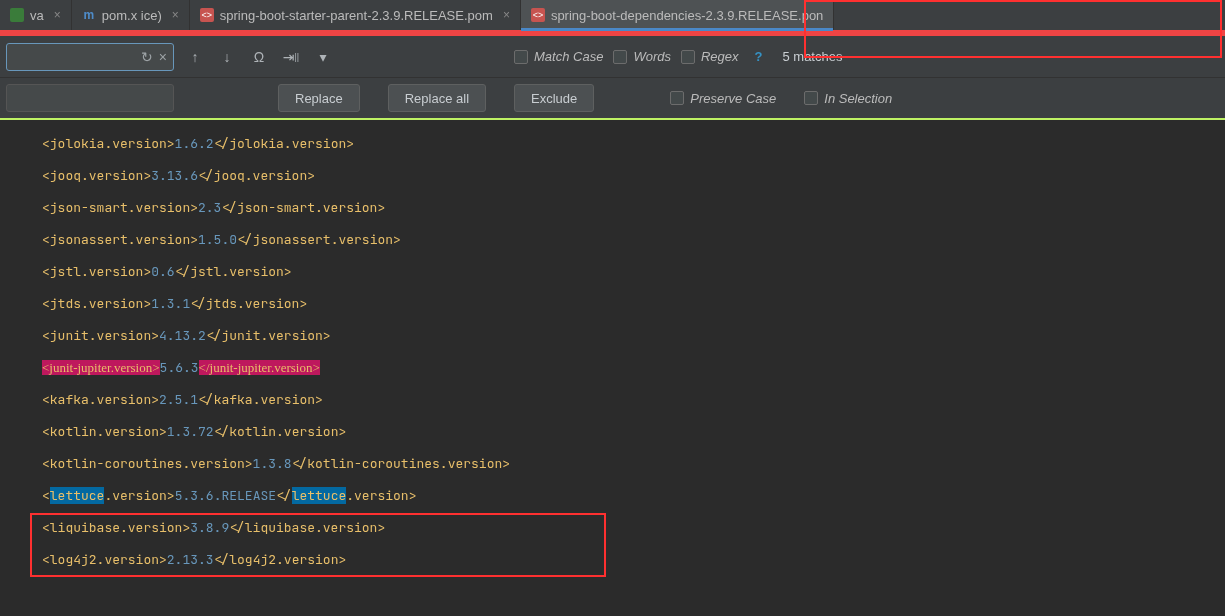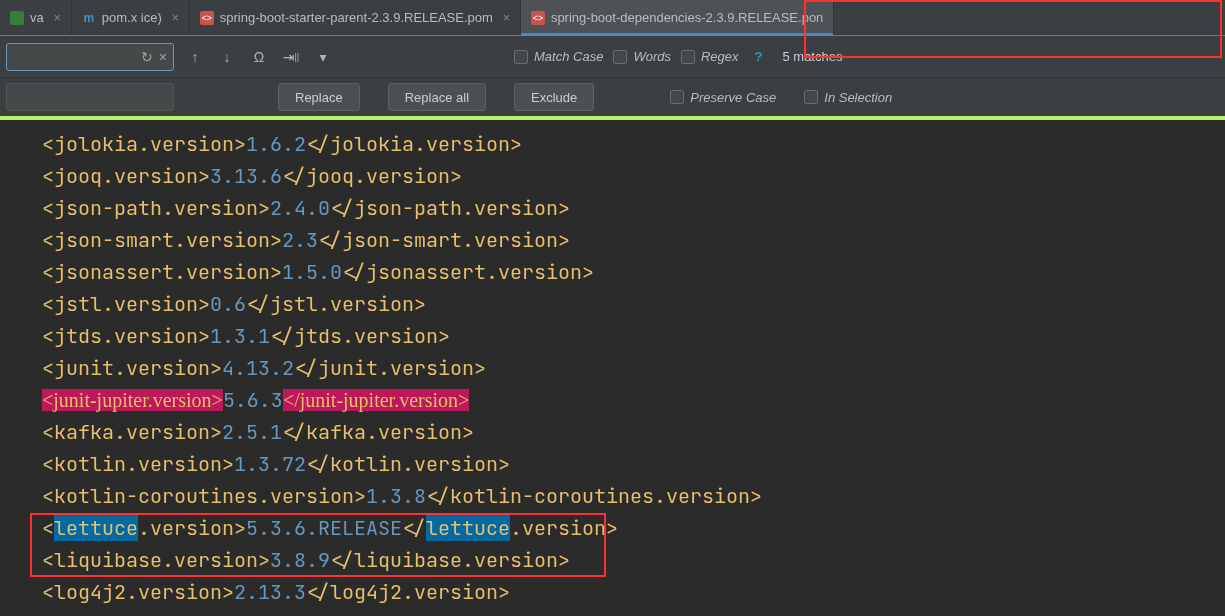--- a/index.html
+++ b/index.html
@@ -9,21 +9,21 @@
     color: #a9b7c6;
     width: 1225px;
     height: 616px;
     overflow: hidden;
   }
   .tabs {
     display: flex;
     background: #3c3f41;
     height: 36px;
     align-items: stretch;
-    border-bottom: 1px solid #ef4444;
+    border-bottom: 6px solid #ef4444;
   }
   .tab {
     display: flex;
     align-items: center;
     padding: 0 10px;
     border-right: 1px solid #323232;
     color: #bbbbbb;
     font-size: 13px;
     gap: 6px;
     cursor: pointer;
@@ -90,21 +90,21 @@
     font-size:13px;
     color:#bbbbbb;
   }
   .findbar2 {
     display:flex;
     align-items:center;
     background:#3c3f41;
     height:42px;
     padding:0 6px;
     gap:28px;
-    border-bottom:4px solid #bef264;
+    border-bottom:2px solid #bef264;
     font-size:13px;
     color:#bbbbbb;
   }
   .search-input {
     background:#45494a;
     border:1px solid #6897bb;
     height:28px;
     width:168px;
     border-radius:3px;
     display:flex;
@@ -151,21 +151,21 @@
     border-radius:3px;
     font-size:13px;
     cursor:pointer;
     display:inline-flex;align-items:center;justify-content:center;
   }
 
   .editor {
     background:#2b2b2b;
     padding:8px 0 0 0;
     font-family: "Consolas","JetBrains Mono",monospace;
-    font-size:20px;
+    font-size:13px;
     line-height:32px;
     position:relative;
   }
   .line { white-space:pre; padding-left:42px; }
   .tag{ color:#e8bf6a; }
   .val{ color:#6897bb; }
   .caret-line .tag{ background:#be185d;font-family:Liberation Serif, serif; }
   .hl-word{ background:#0369a1; color:#e8bf6a; }
   .annot-red-line{
     position:absolute;
@@ -247,21 +247,20 @@
       <span class="checkbox"></span>
       <span>In Selection</span>
     </label>
 </div>
 
 <div class="editor">
   <div class="annot-red-line"></div>
 
   <div class="line"><span class="tag">&lt;jolokia.version&gt;</span><span class="val">1.6.2</span><span class="tag">&lt;/jolokia.version&gt;</span></div>
   <div class="line"><span class="tag">&lt;jooq.version&gt;</span><span class="val">3.13.6</span><span class="tag">&lt;/jooq.version&gt;</span></div>
-  <div class="line"><span class="tag">&lt;json-path.version&gt;</span><span class="val">2.4.0</span><span class="tag">&lt;/json-path.version&gt;</span></div>
   <div class="line"><span class="tag">&lt;json-smart.version&gt;</span><span class="val">2.3</span><span class="tag">&lt;/json-smart.version&gt;</span></div>
   <div class="line"><span class="tag">&lt;jsonassert.version&gt;</span><span class="val">1.5.0</span><span class="tag">&lt;/jsonassert.version&gt;</span></div>
   <div class="line"><span class="tag">&lt;jstl.version&gt;</span><span class="val">0.6</span><span class="tag">&lt;/jstl.version&gt;</span></div>
   <div class="line"><span class="tag">&lt;jtds.version&gt;</span><span class="val">1.3.1</span><span class="tag">&lt;/jtds.version&gt;</span></div>
   <div class="line"><span class="tag">&lt;junit.version&gt;</span><span class="val">4.13.2</span><span class="tag">&lt;/junit.version&gt;</span></div>
   <div class="line caret-line"><span class="tag">&lt;junit-jupiter.version&gt;</span><span class="val">5.6.3</span><span class="tag">&lt;/junit-jupiter.version&gt;</span></div>
   <div class="line"><span class="tag">&lt;kafka.version&gt;</span><span class="val">2.5.1</span><span class="tag">&lt;/kafka.version&gt;</span></div>
   <div class="line"><span class="tag">&lt;kotlin.version&gt;</span><span class="val">1.3.72</span><span class="tag">&lt;/kotlin.version&gt;</span></div>
   <div class="line"><span class="tag">&lt;kotlin-coroutines.version&gt;</span><span class="val">1.3.8</span><span class="tag">&lt;/kotlin-coroutines.version&gt;</span></div>
   <div class="line"><span class="tag">&lt;</span><span class="hl-word">lettuce</span><span class="tag">.version&gt;</span><span class="val">5.3.6.RELEASE</span><span class="tag">&lt;/</span><span class="hl-word">lettuce</span><span class="tag">.version&gt;</span></div>

